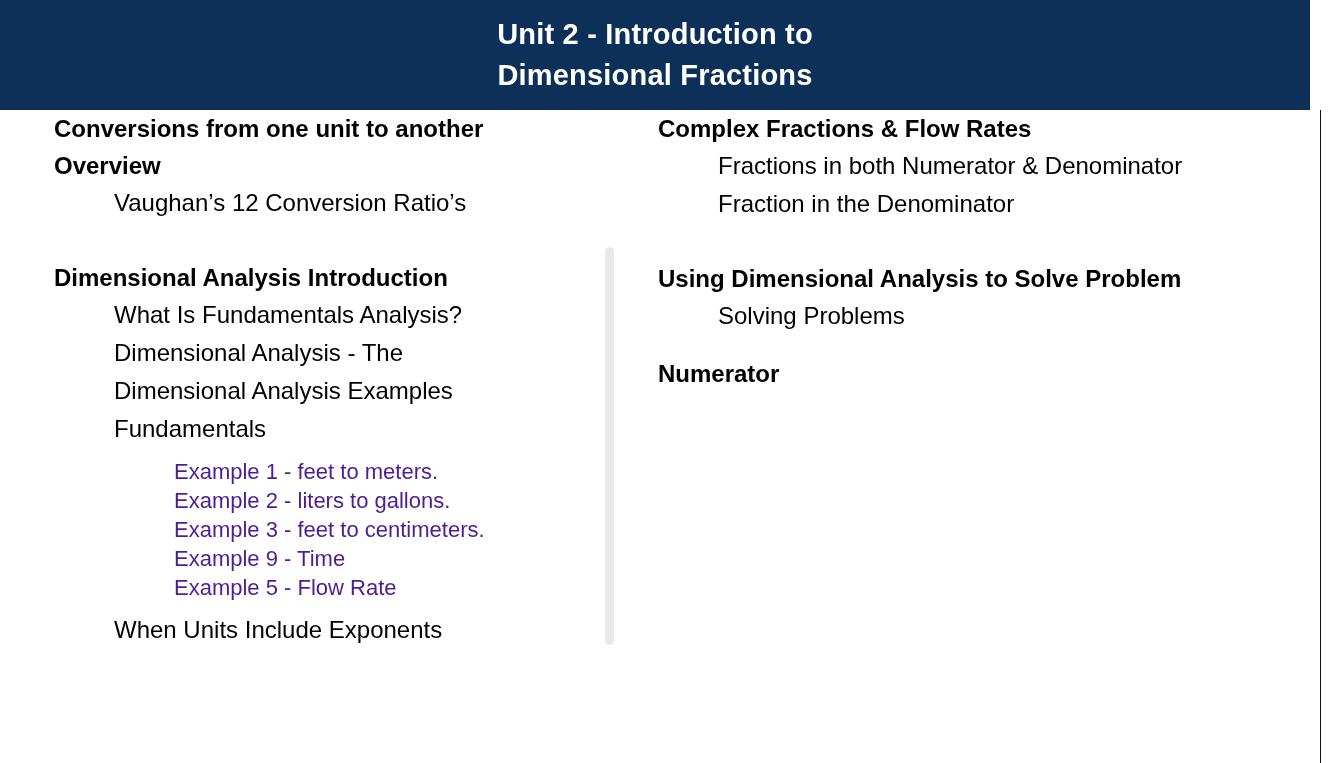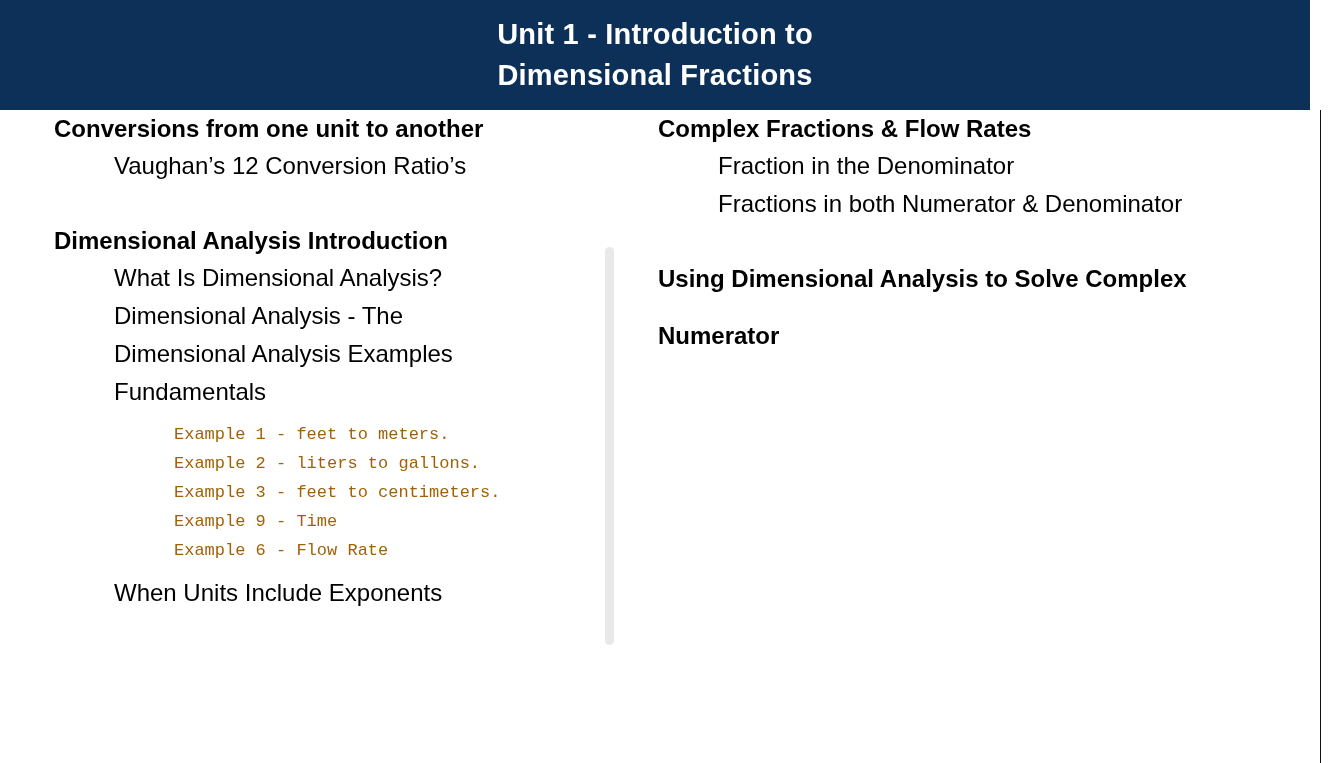--- a/index.html
+++ b/index.html
@@ -95,90 +95,91 @@
   }
   .level2 {
     font-size: 24px;
     font-weight: normal;
     color: #000000;
     line-height: 38px;
     margin: 0;
     padding: 0 0 0 60px;
   }
   .level3 {
-    font-size: 17px;
+    font-size: 22px;
     font-weight: normal;
-    color: #a16207;
+    color: #4c1d95;
     line-height: 29px;
     margin: 0;
     padding: 0 0 0 120px;
-    font-family: Liberation Mono, monospace;
   }
   .spacer-line {
     height: 37px;
   }
   .spacer-small {
     height: 20px;
   }
   .spacer-tiny {
     height: 9px;
   }
 </style>
 </head>
 <body>
 
 <div class="header-banner">
-  <div class="header-title-line">Unit 1 - Introduction to</div>
+  <div class="header-title-line">Unit 2 - Introduction to</div>
   <div class="header-title-line">Dimensional Fractions</div>
 </div>
 
 <div class="right-edge-rule"></div>
 
 <div class="outline-body">
 
   <div class="column-divider"></div>
 
   <div class="column column-left">
 
     <div class="level1">Conversions from one unit to another</div>
+    <div class="level1">Overview</div>
 
     <div class="level2">Vaughan’s 12 Conversion Ratio’s</div>
 
     <div class="spacer-line"></div>
 
     <div class="level1">Dimensional Analysis Introduction</div>
 
-    <div class="level2">What Is Dimensional Analysis?</div>
+    <div class="level2">What Is Fundamentals Analysis?</div>
     <div class="level2">Dimensional Analysis - The</div>
     <div class="level2">Dimensional Analysis Examples</div>
     <div class="level2">Fundamentals</div>
 
     <div class="spacer-tiny"></div>
 
     <div class="level3">Example 1 - feet to meters.</div>
     <div class="level3">Example 2 - liters to gallons.</div>
     <div class="level3">Example 3 - feet to centimeters.</div>
     <div class="level3">Example 9 - Time</div>
-    <div class="level3">Example 6 - Flow Rate</div>
+    <div class="level3">Example 5 - Flow Rate</div>
 
     <div class="spacer-tiny"></div>
 
     <div class="level2">When Units Include Exponents</div>
   </div>
 
   <div class="column column-right">
 
     <div class="level1">Complex Fractions &amp; Flow Rates</div>
 
+    <div class="level2">Fractions in both Numerator &amp; Denominator</div>
     <div class="level2">Fraction in the Denominator</div>
-    <div class="level2">Fractions in both Numerator &amp; Denominator</div>
 
     <div class="spacer-line"></div>
 
-    <div class="level1">Using Dimensional Analysis to Solve Complex</div>
+    <div class="level1">Using Dimensional Analysis to Solve Problem</div>
 
+    <div class="level2">Solving Problems</div>
 
     <div class="spacer-small"></div>
 
     <div class="level1">Numerator</div>
   </div>
 
 </div>
 
 </body></html>

